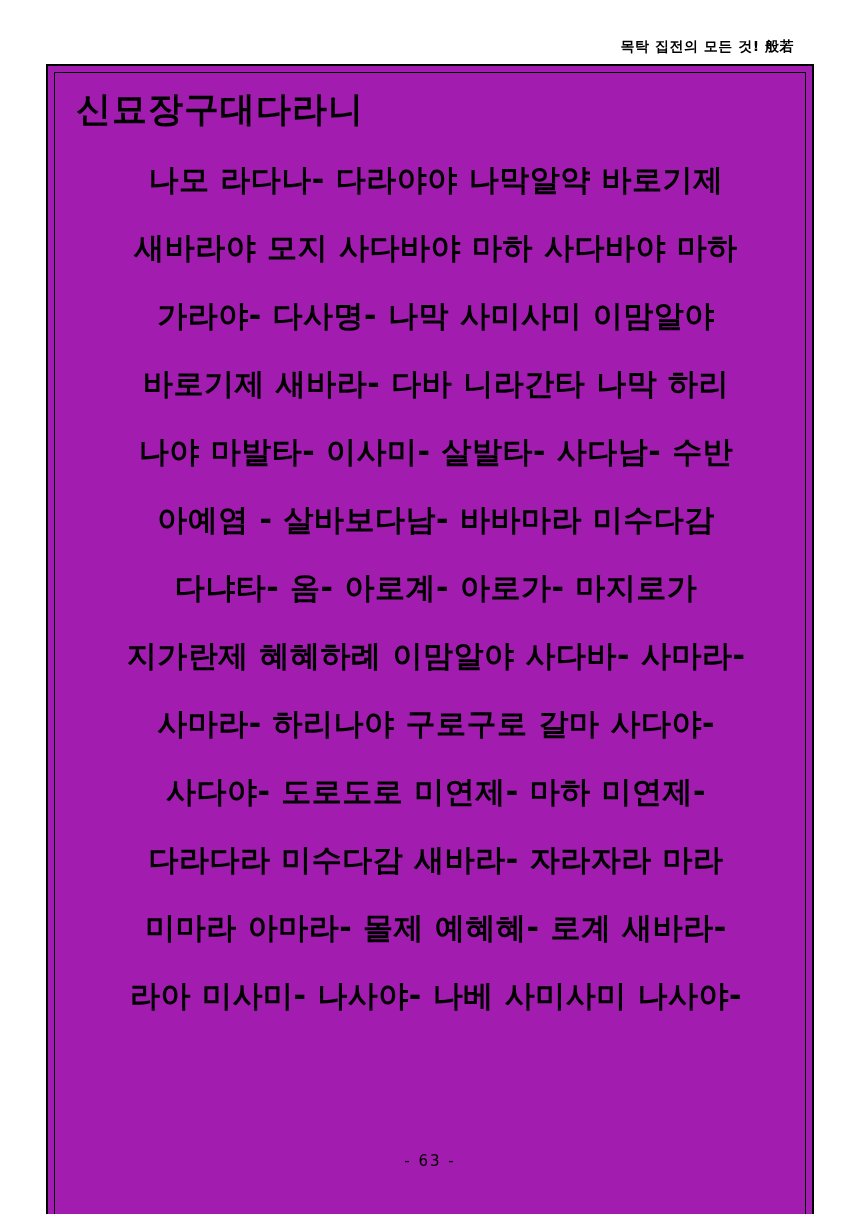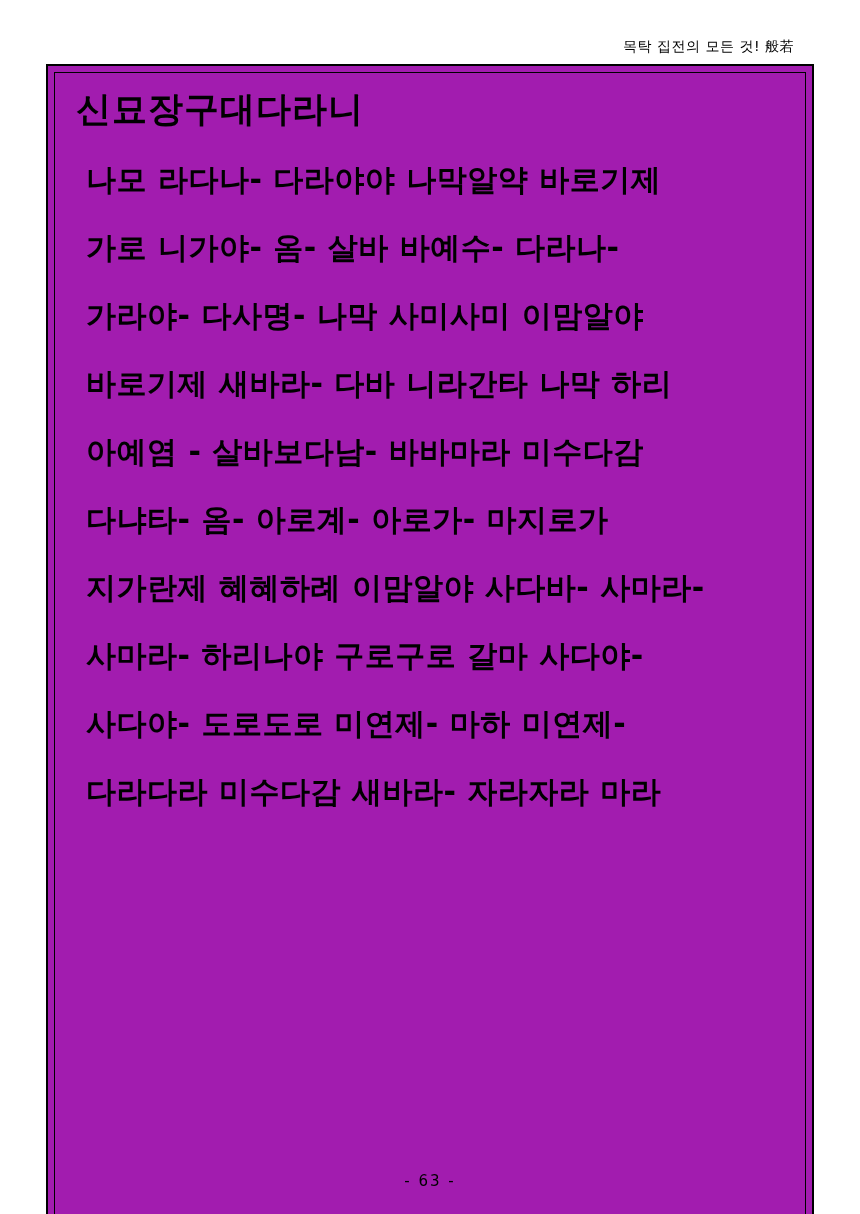--- a/index.html
+++ b/index.html
@@ -26,21 +26,21 @@
 
   
   .running-header {
     position: absolute;
     right: 66px;
     top: 38px;
     font-size: 14px;
     letter-spacing: 0.5px;
     white-space: nowrap;
     font-family: "DejaVu Sans", "Liberation Sans", sans-serif;
-    font-weight: 400;
+    font-weight: 700;
   }
 
   
   .frame-outer {
     position: absolute;
     left: 46px;
     top: 64px;
     width: 768px;
     height: 1212px;
     border: 2px solid #000000;
@@ -68,23 +68,24 @@
   .sutra-title {
     font-size: 35px;
     font-weight: 700;
     letter-spacing: 1px;
     margin: 0 0 14px 0;
     line-height: 1.25;
     font-family: "DejaVu Sans", "Liberation Sans", sans-serif;
   }
 
   .sutra-body {
-    margin: 10px;
+    margin: 1px;
     padding: 0;
     list-style: none;
+    text-align: center;
   }
 
   .sutra-line {
     font-size: 30px;
     font-weight: 700;
     line-height: 68px;
     height: 68px;
     white-space: nowrap;
     letter-spacing: 0.5px;
     font-family: "DejaVu Sans", "Liberation Sans", sans-serif;
@@ -92,46 +93,48 @@
 
   .page-number {
     position: absolute;
     left: 0;
     top: 1152px;
     width: 860px;
     text-align: center;
     font-size: 15px;
     letter-spacing: 2px;
     font-family: "DejaVu Sans", "Liberation Sans", sans-serif;
-    margin-top: 20px;
   }
 </style>
 </head>
 <body>
 
 <div class="page">
 
   <div class="running-header">목탁 집전의 모든 것! 般若</div>
 
   <div class="frame-outer">
     <div class="frame-inner"></div>
 
     <div class="content">
       <h1 class="sutra-title">신묘장구대다라니</h1>
 
       <div class="sutra-body">
         <div class="sutra-line">나모 라다나- 다라야야 나막알약 바로기제</div>
-        <div class="sutra-line">가로 니가야- 옴- 살바 바예수- 다라나-</div>
+        <div class="sutra-line">새바라야 모지 사다바야 마하 사다바야 마하</div>
         <div class="sutra-line">가라야- 다사명- 나막 사미사미 이맘알야</div>
         <div class="sutra-line">바로기제 새바라- 다바 니라간타 나막 하리</div>
+        <div class="sutra-line">나야 마발타- 이사미- 살발타- 사다남- 수반</div>
         <div class="sutra-line">아예염 - 살바보다남- 바바마라 미수다감</div>
         <div class="sutra-line">다냐타- 옴- 아로계- 아로가- 마지로가</div>
         <div class="sutra-line">지가란제 혜혜하례 이맘알야 사다바- 사마라-</div>
         <div class="sutra-line">사마라- 하리나야 구로구로 갈마 사다야-</div>
         <div class="sutra-line">사다야- 도로도로 미연제- 마하 미연제-</div>
         <div class="sutra-line">다라다라 미수다감 새바라- 자라자라 마라</div>
+        <div class="sutra-line">미마라 아마라- 몰제 예혜혜- 로계 새바라-</div>
+        <div class="sutra-line">라아 미사미- 나사야- 나베 사미사미 나사야-</div>
       </div>
     </div>
   </div>
 
   <div class="page-number">- 63 -</div>
 
 </div>
 
 </body></html>

